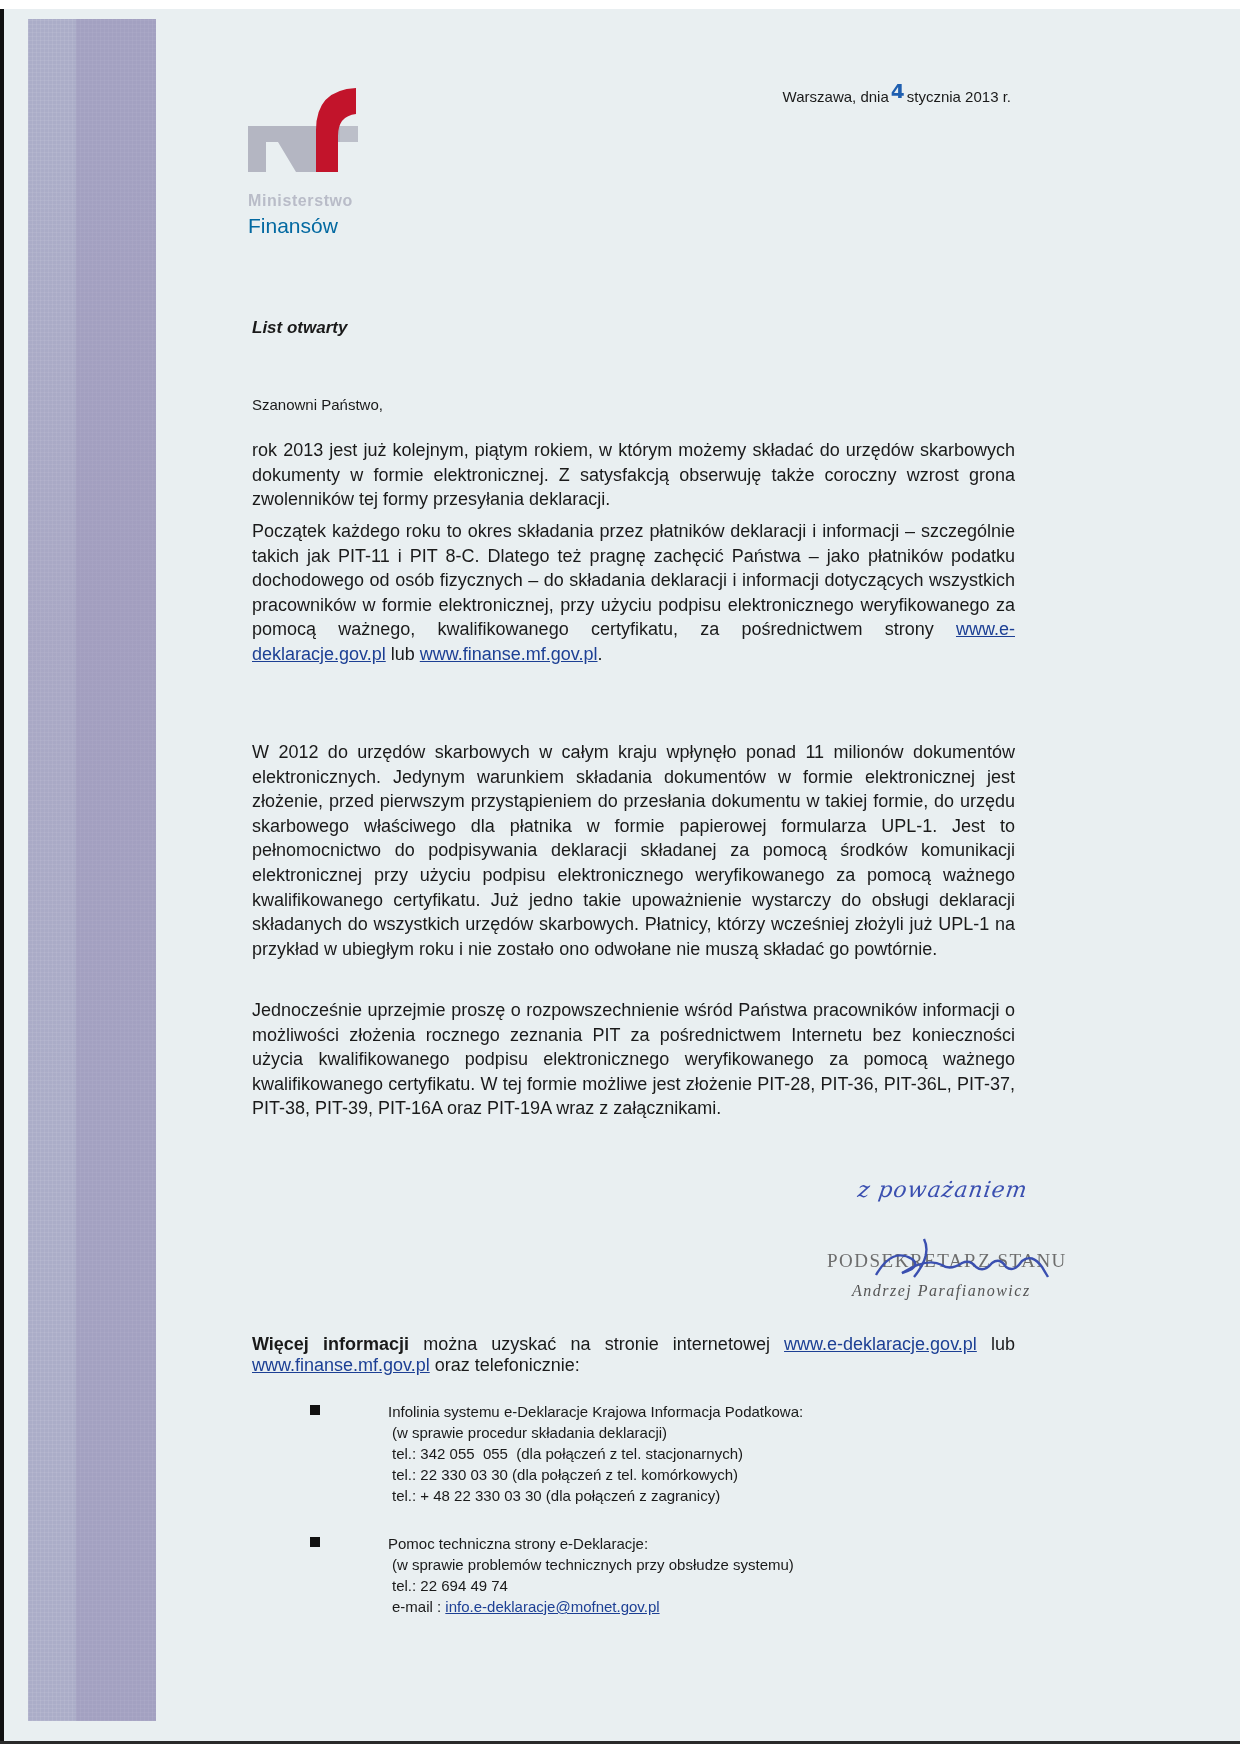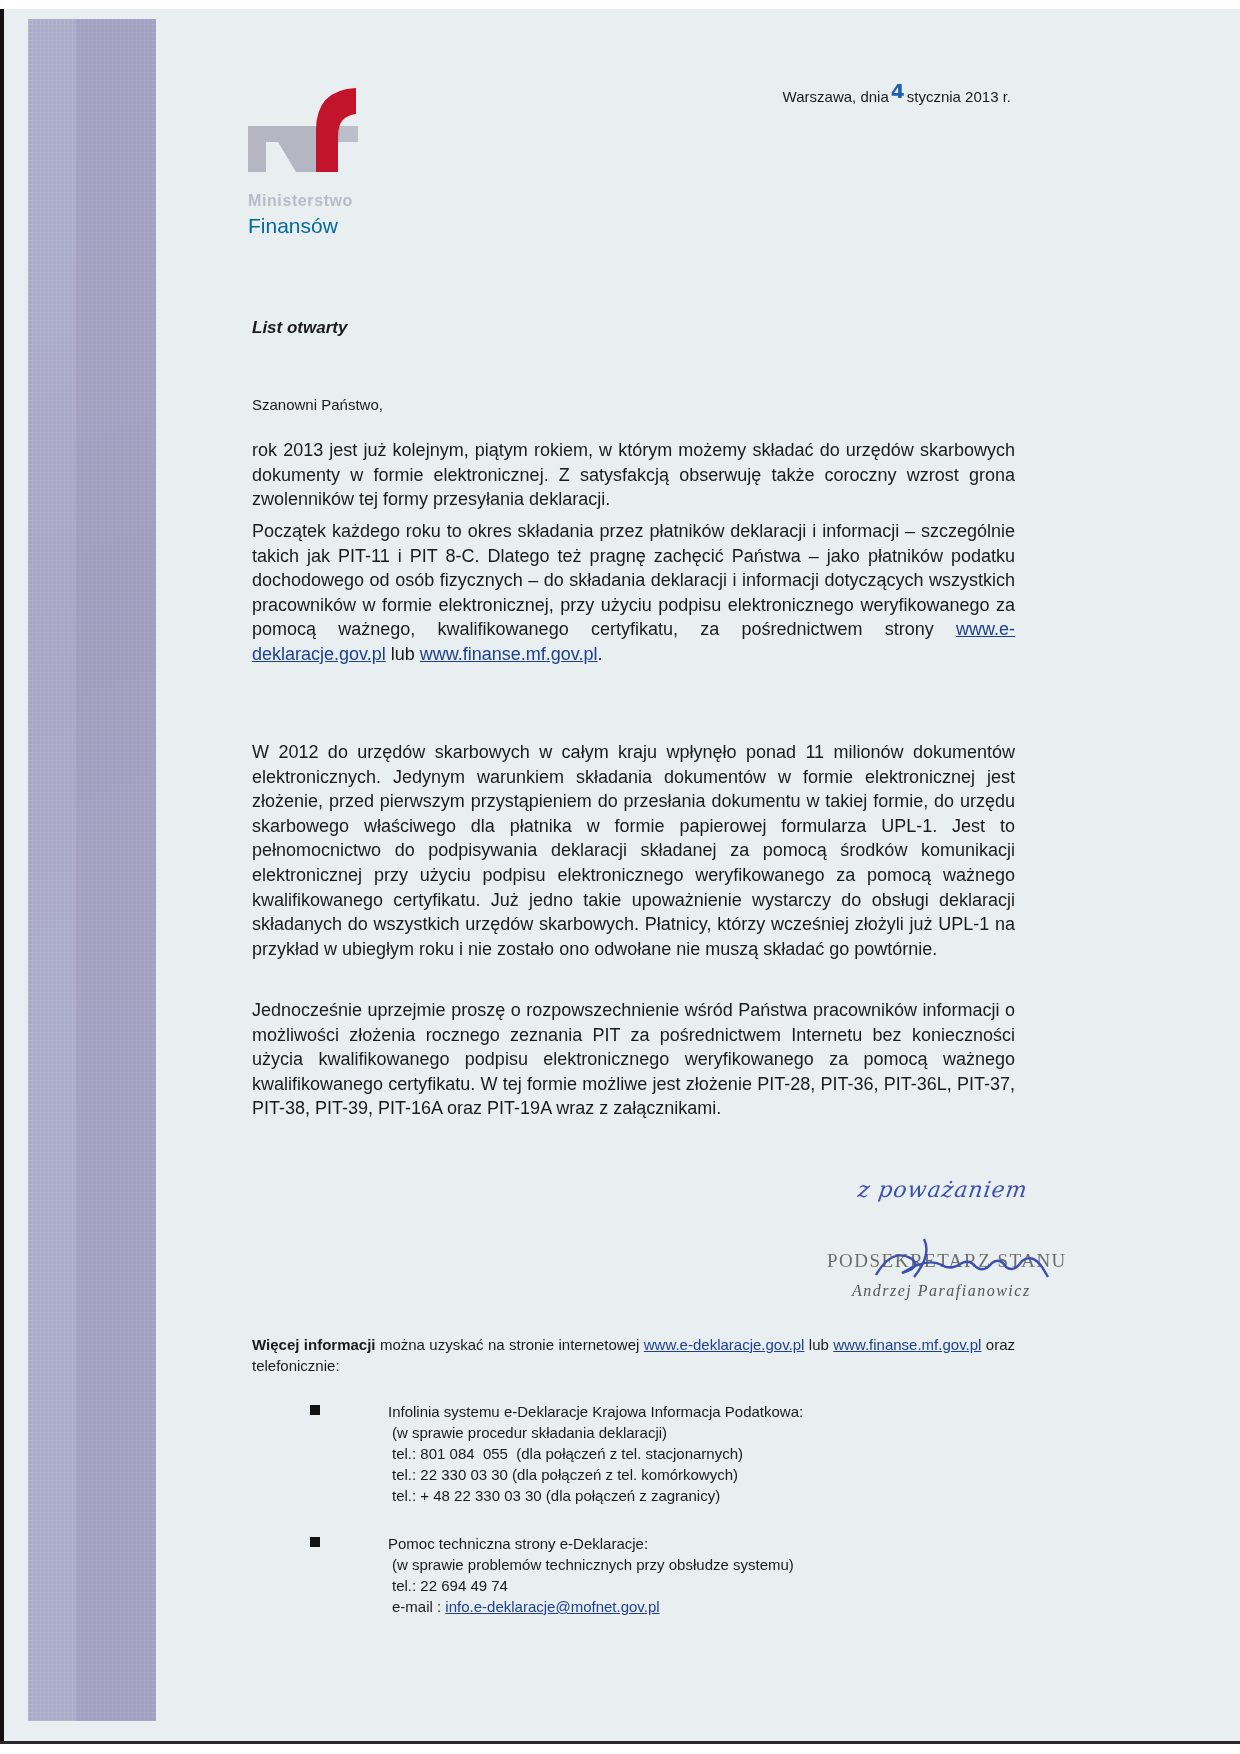--- a/index.html
+++ b/index.html
@@ -73,21 +73,21 @@
     position: absolute; left: 47px; top: 42px; font-family: "Liberation Serif", serif;
     color: #6d6d6d; font-size: 19px; letter-spacing: 1.5px; margin-top: 43px;
   }
   .sig-scribble { position: absolute; left: 92px; top: 72px; }
   .sig-name {
     position: absolute; left: 72px; top: 117px; font-family: "Liberation Serif", serif; font-style: italic;
     color: #555; font-size: 16px; letter-spacing: 1.5px;
   }
 
   .more-info {
-    position: absolute; left: 252px; top: 1334px; width: 763px; font-size: 15px; line-height: 21px;
+    position: absolute; left: 252px; top: 1334px; width: 763px; font-size: 18px; line-height: 21px;
     text-align: justify; text-align-last: left; margin: 0;
   }
   .more-info .strong { font-weight: bold; }
 
   .contact { position: absolute; left: 310px; font-size: 15px; line-height: 21px; }
   .contact.c1 { top: 1401px; }
   .contact.c2 { top: 1533px; }
   .bullet {
     position: absolute; left: 0; top: 4px; width: 10px; height: 10px; background: #111;
   }
@@ -147,21 +147,21 @@
   <div class="sig-name">Andrzej Parafianowicz</div>
 </div>
 
 <p class="more-info"><span class="strong">Więcej informacji</span><span> można uzyskać na stronie internetowej </span><a class="link">www.e-deklaracje.gov.pl</a><span> lub </span><a class="link">www.finanse.mf.gov.pl</a><span> oraz telefonicznie:</span></p>
 
 <div class="contact c1">
   <span class="bullet"></span>
   <div class="contact-body">
     <div>Infolinia systemu e-Deklaracje Krajowa Informacja Podatkowa:</div>
     <div class="indent">(w sprawie procedur składania deklaracji)</div>
-    <div class="indent">tel.: 801 084  055  (dla połączeń z tel. stacjonarnych)</div>
+    <div class="indent">tel.: 342 055  055  (dla połączeń z tel. stacjonarnych)</div>
     <div class="indent">tel.: 22 330 03 30 (dla połączeń z tel. komórkowych)</div>
     <div class="indent">tel.: + 48 22 330 03 30 (dla połączeń z zagranicy)</div>
   </div>
 </div>
 
 <div class="contact c2">
   <span class="bullet"></span>
   <div class="contact-body">
     <div>Pomoc techniczna strony e-Deklaracje:</div>
     <div class="indent">(w sprawie problemów technicznych przy obsłudze systemu)</div>

